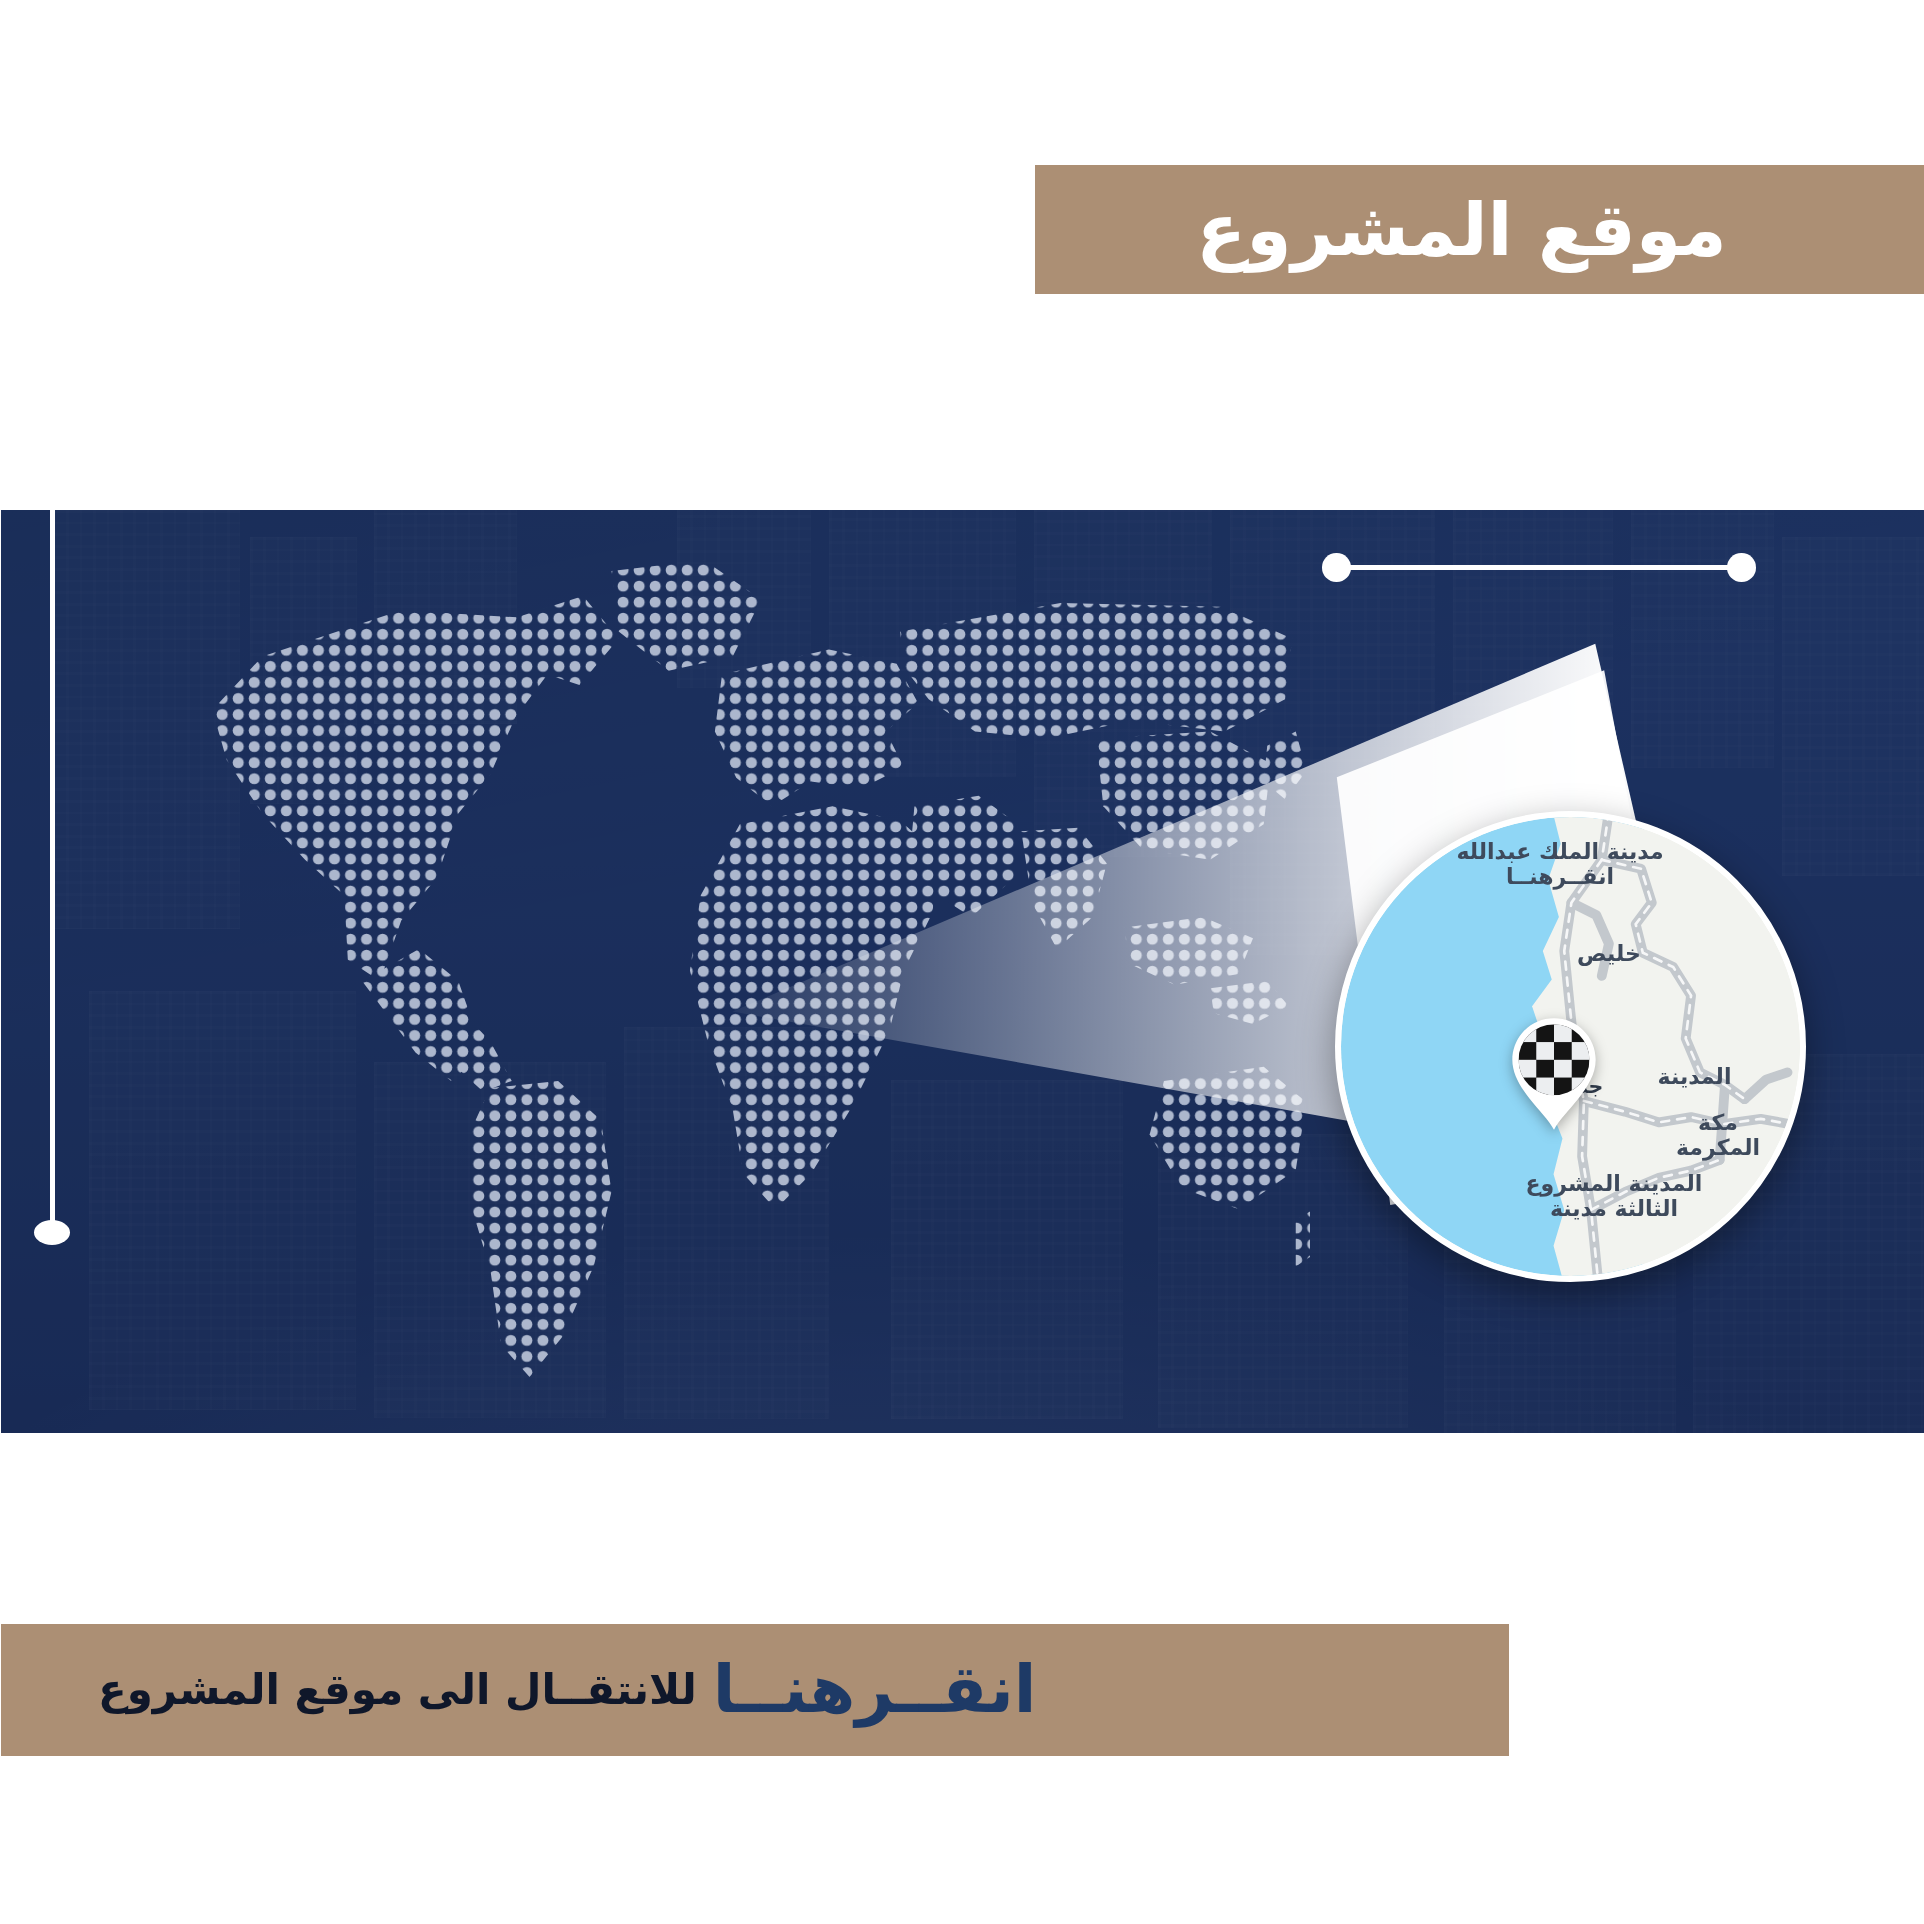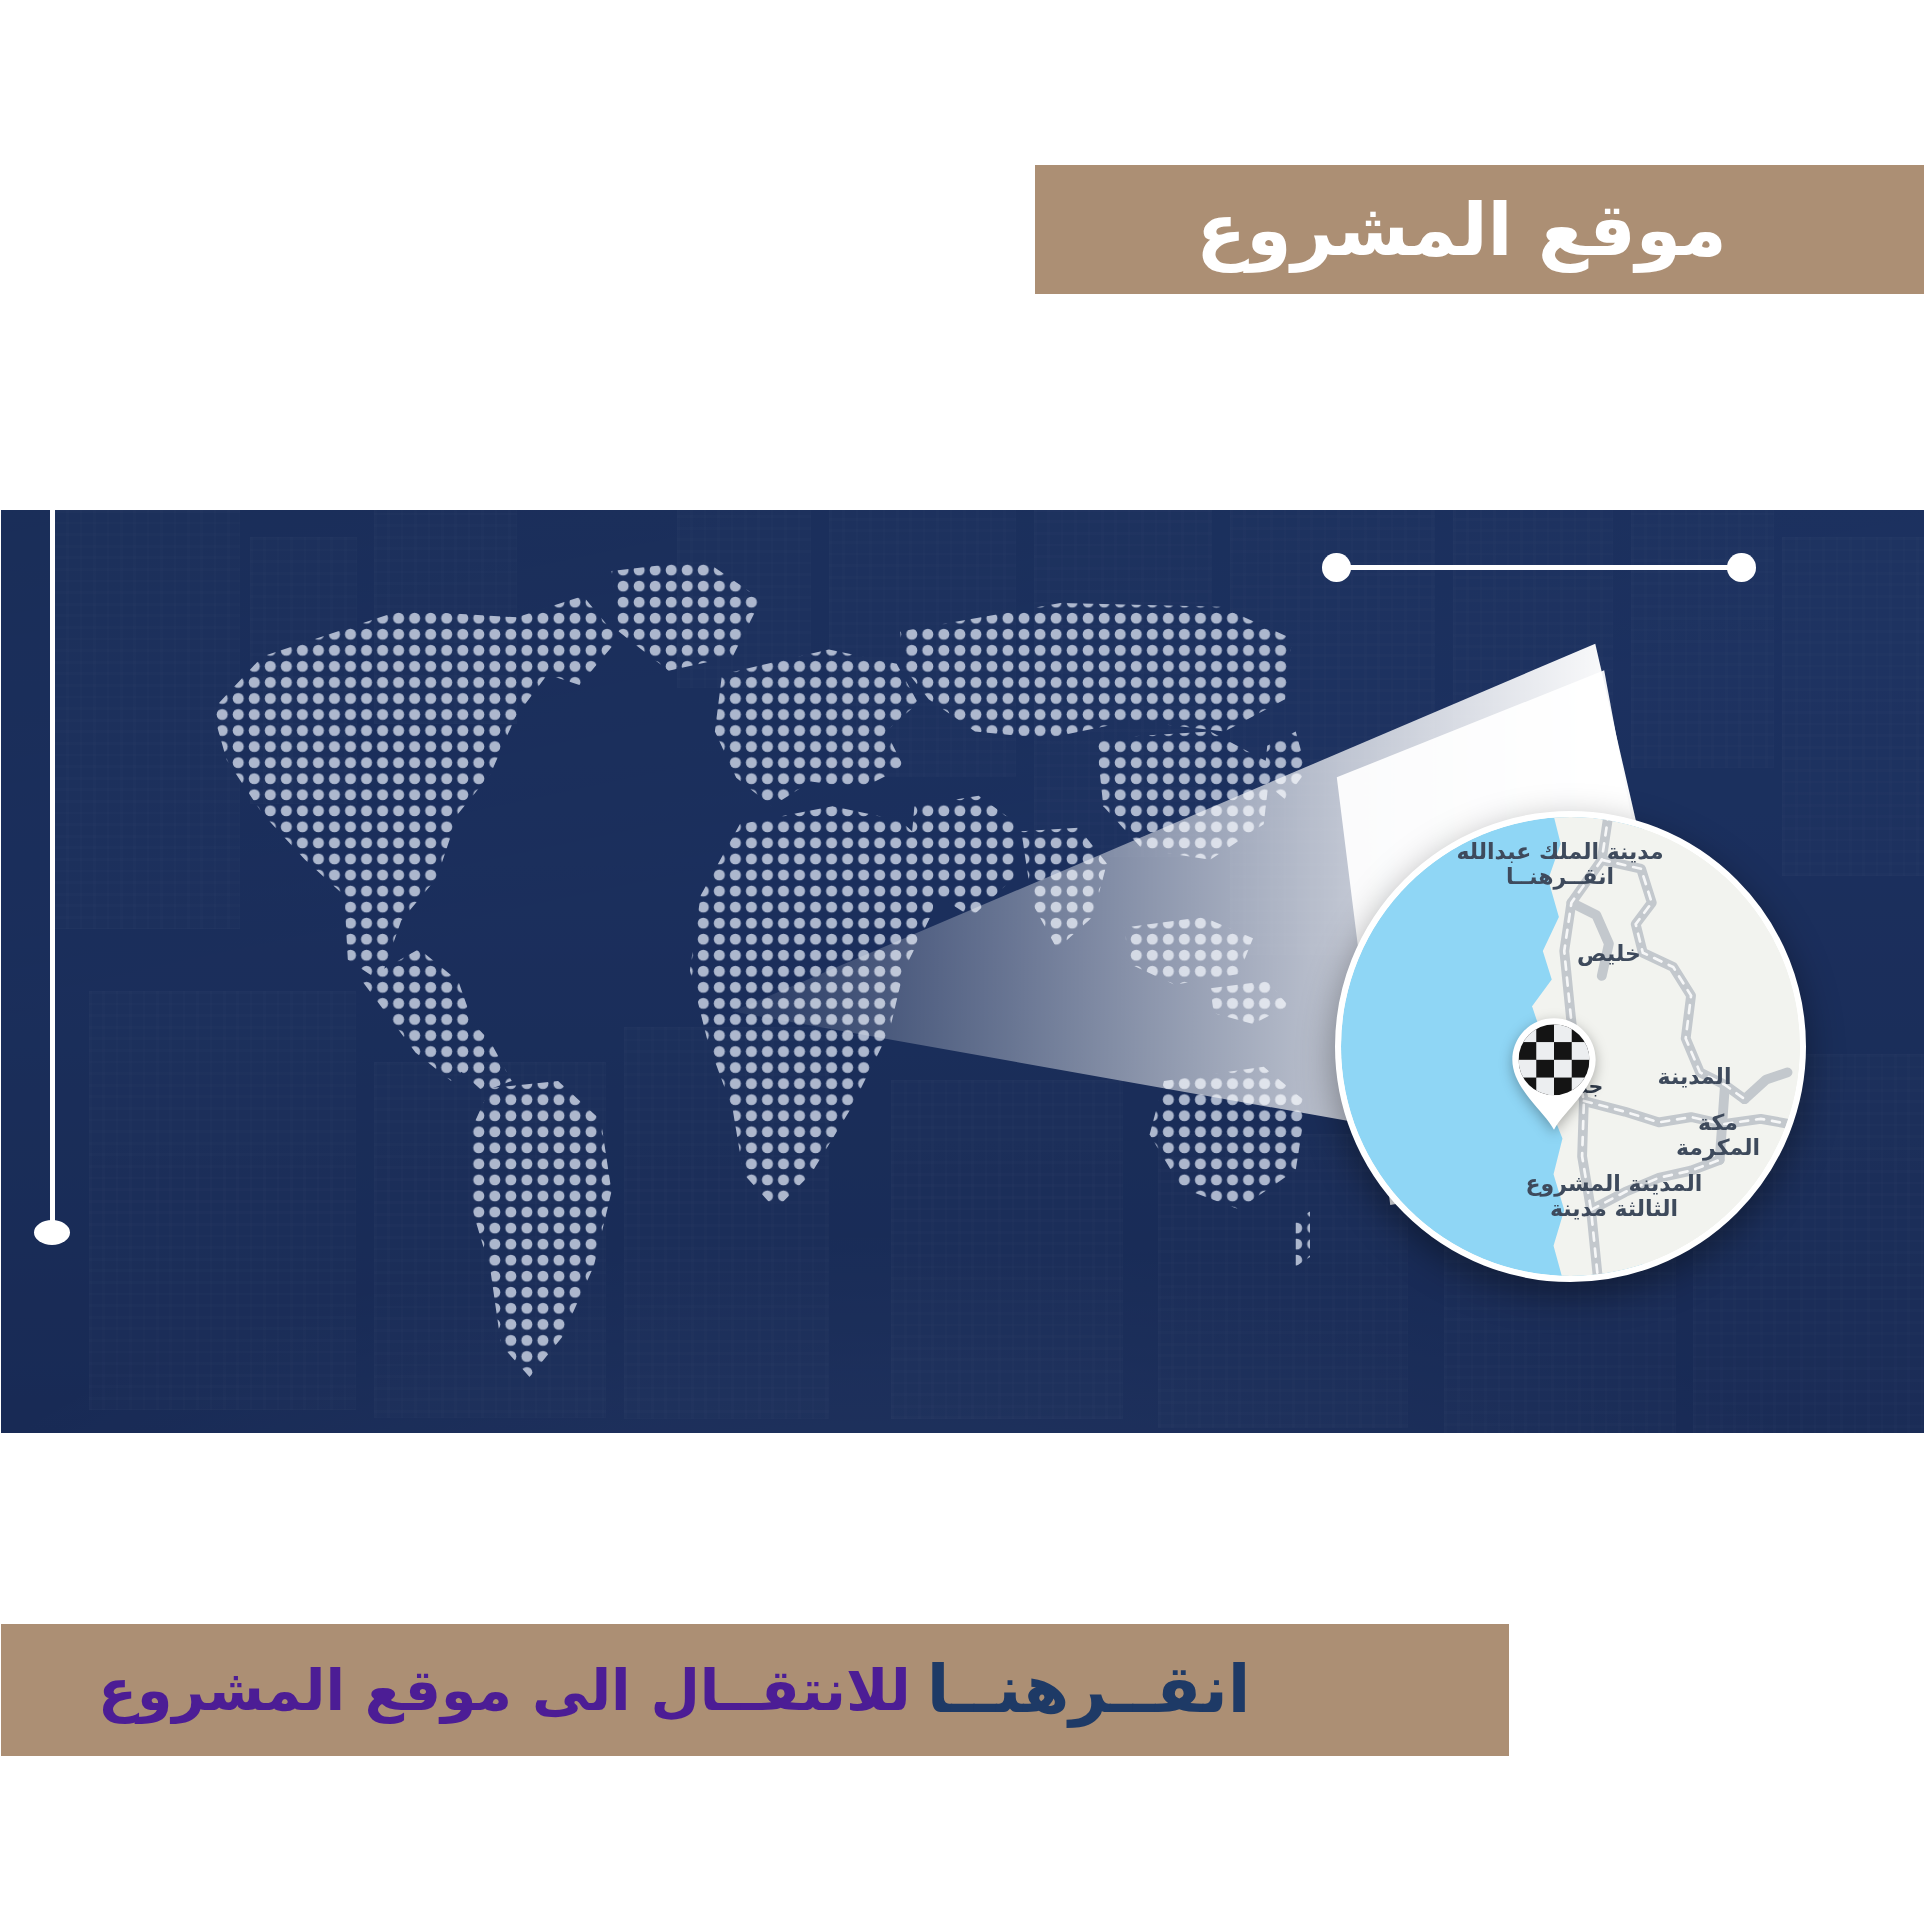--- a/index.html
+++ b/index.html
@@ -148,22 +148,22 @@
   }
   .cta-line{
     display:flex; align-items:center; gap:0px;
     white-space:nowrap; line-height:1;
   }
   .cta-accent{
     color:#1e3a66;
     font-size:66px; font-weight:bold;
   }
   .cta-rest{
-    color:#4c1d95;
-    font-size:57px; font-weight:bold;
+    color:#0f172a;
+    font-size:42px; font-weight:bold;
     margin-right:16px;
   }
 </style>
 </head>
 <body>
 
 <div class="stage">
 
   <div class="top-banner">
     <div class="top-banner-title">موقع المشروع</div>

